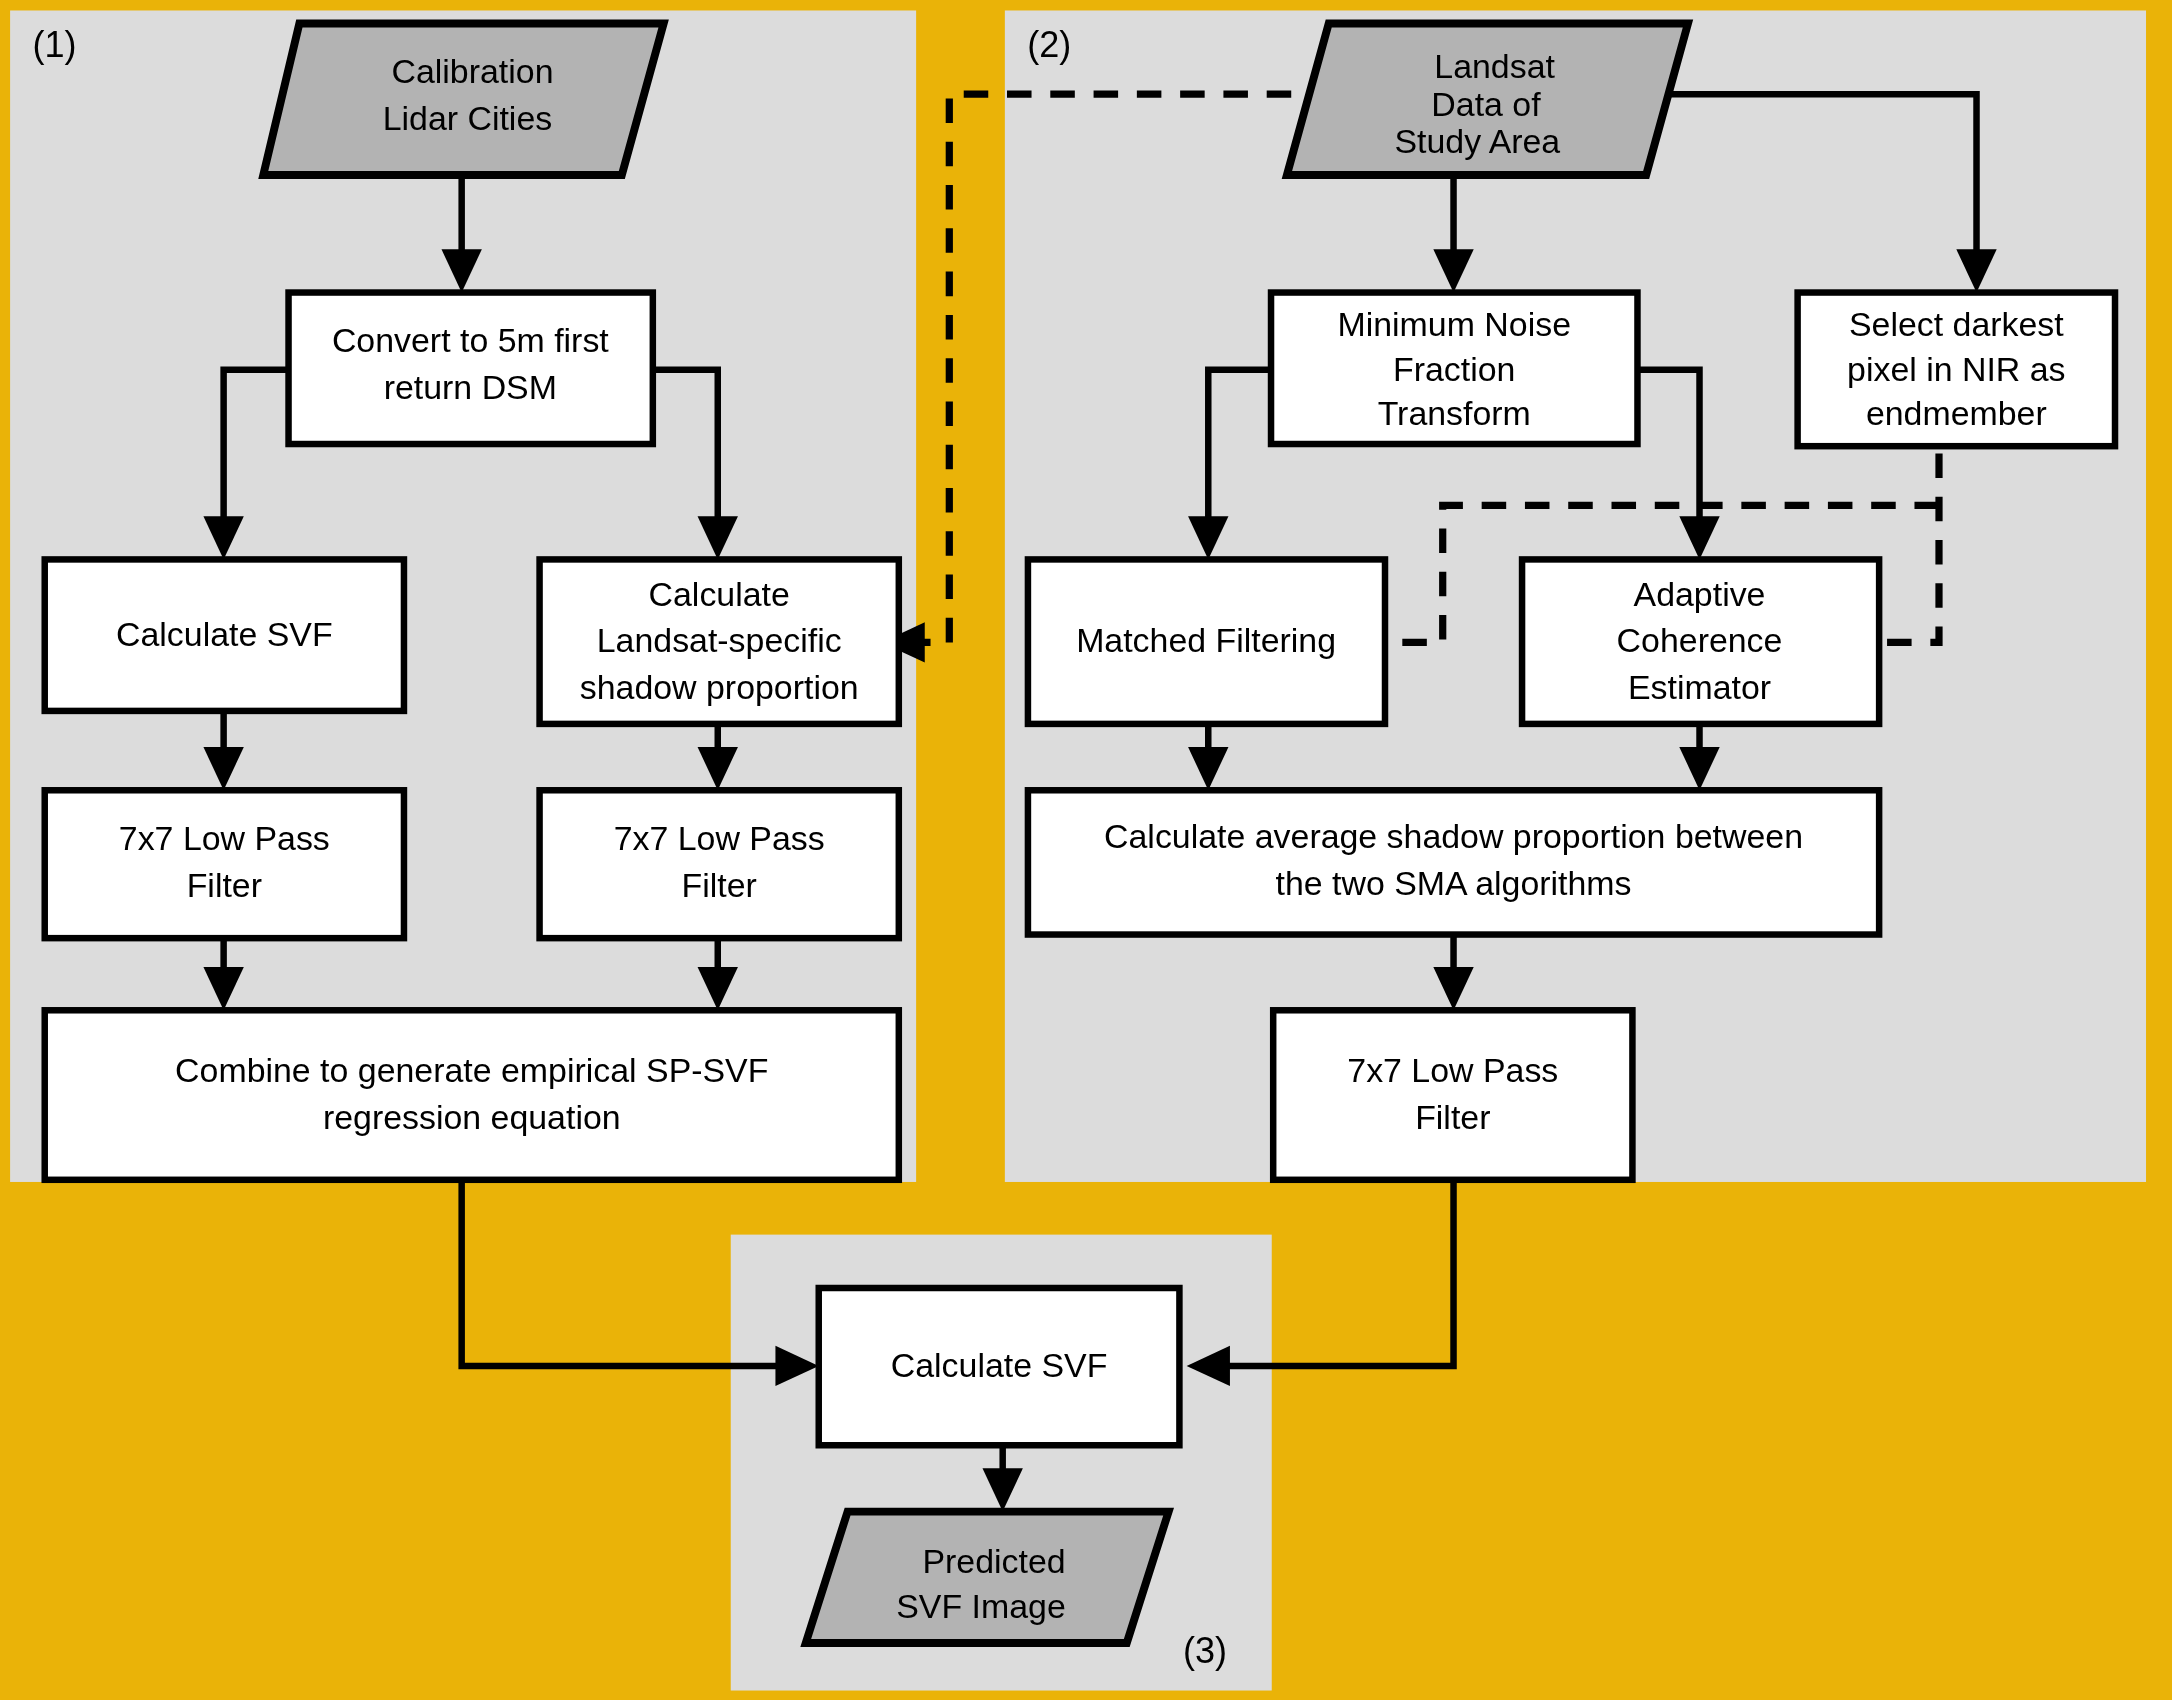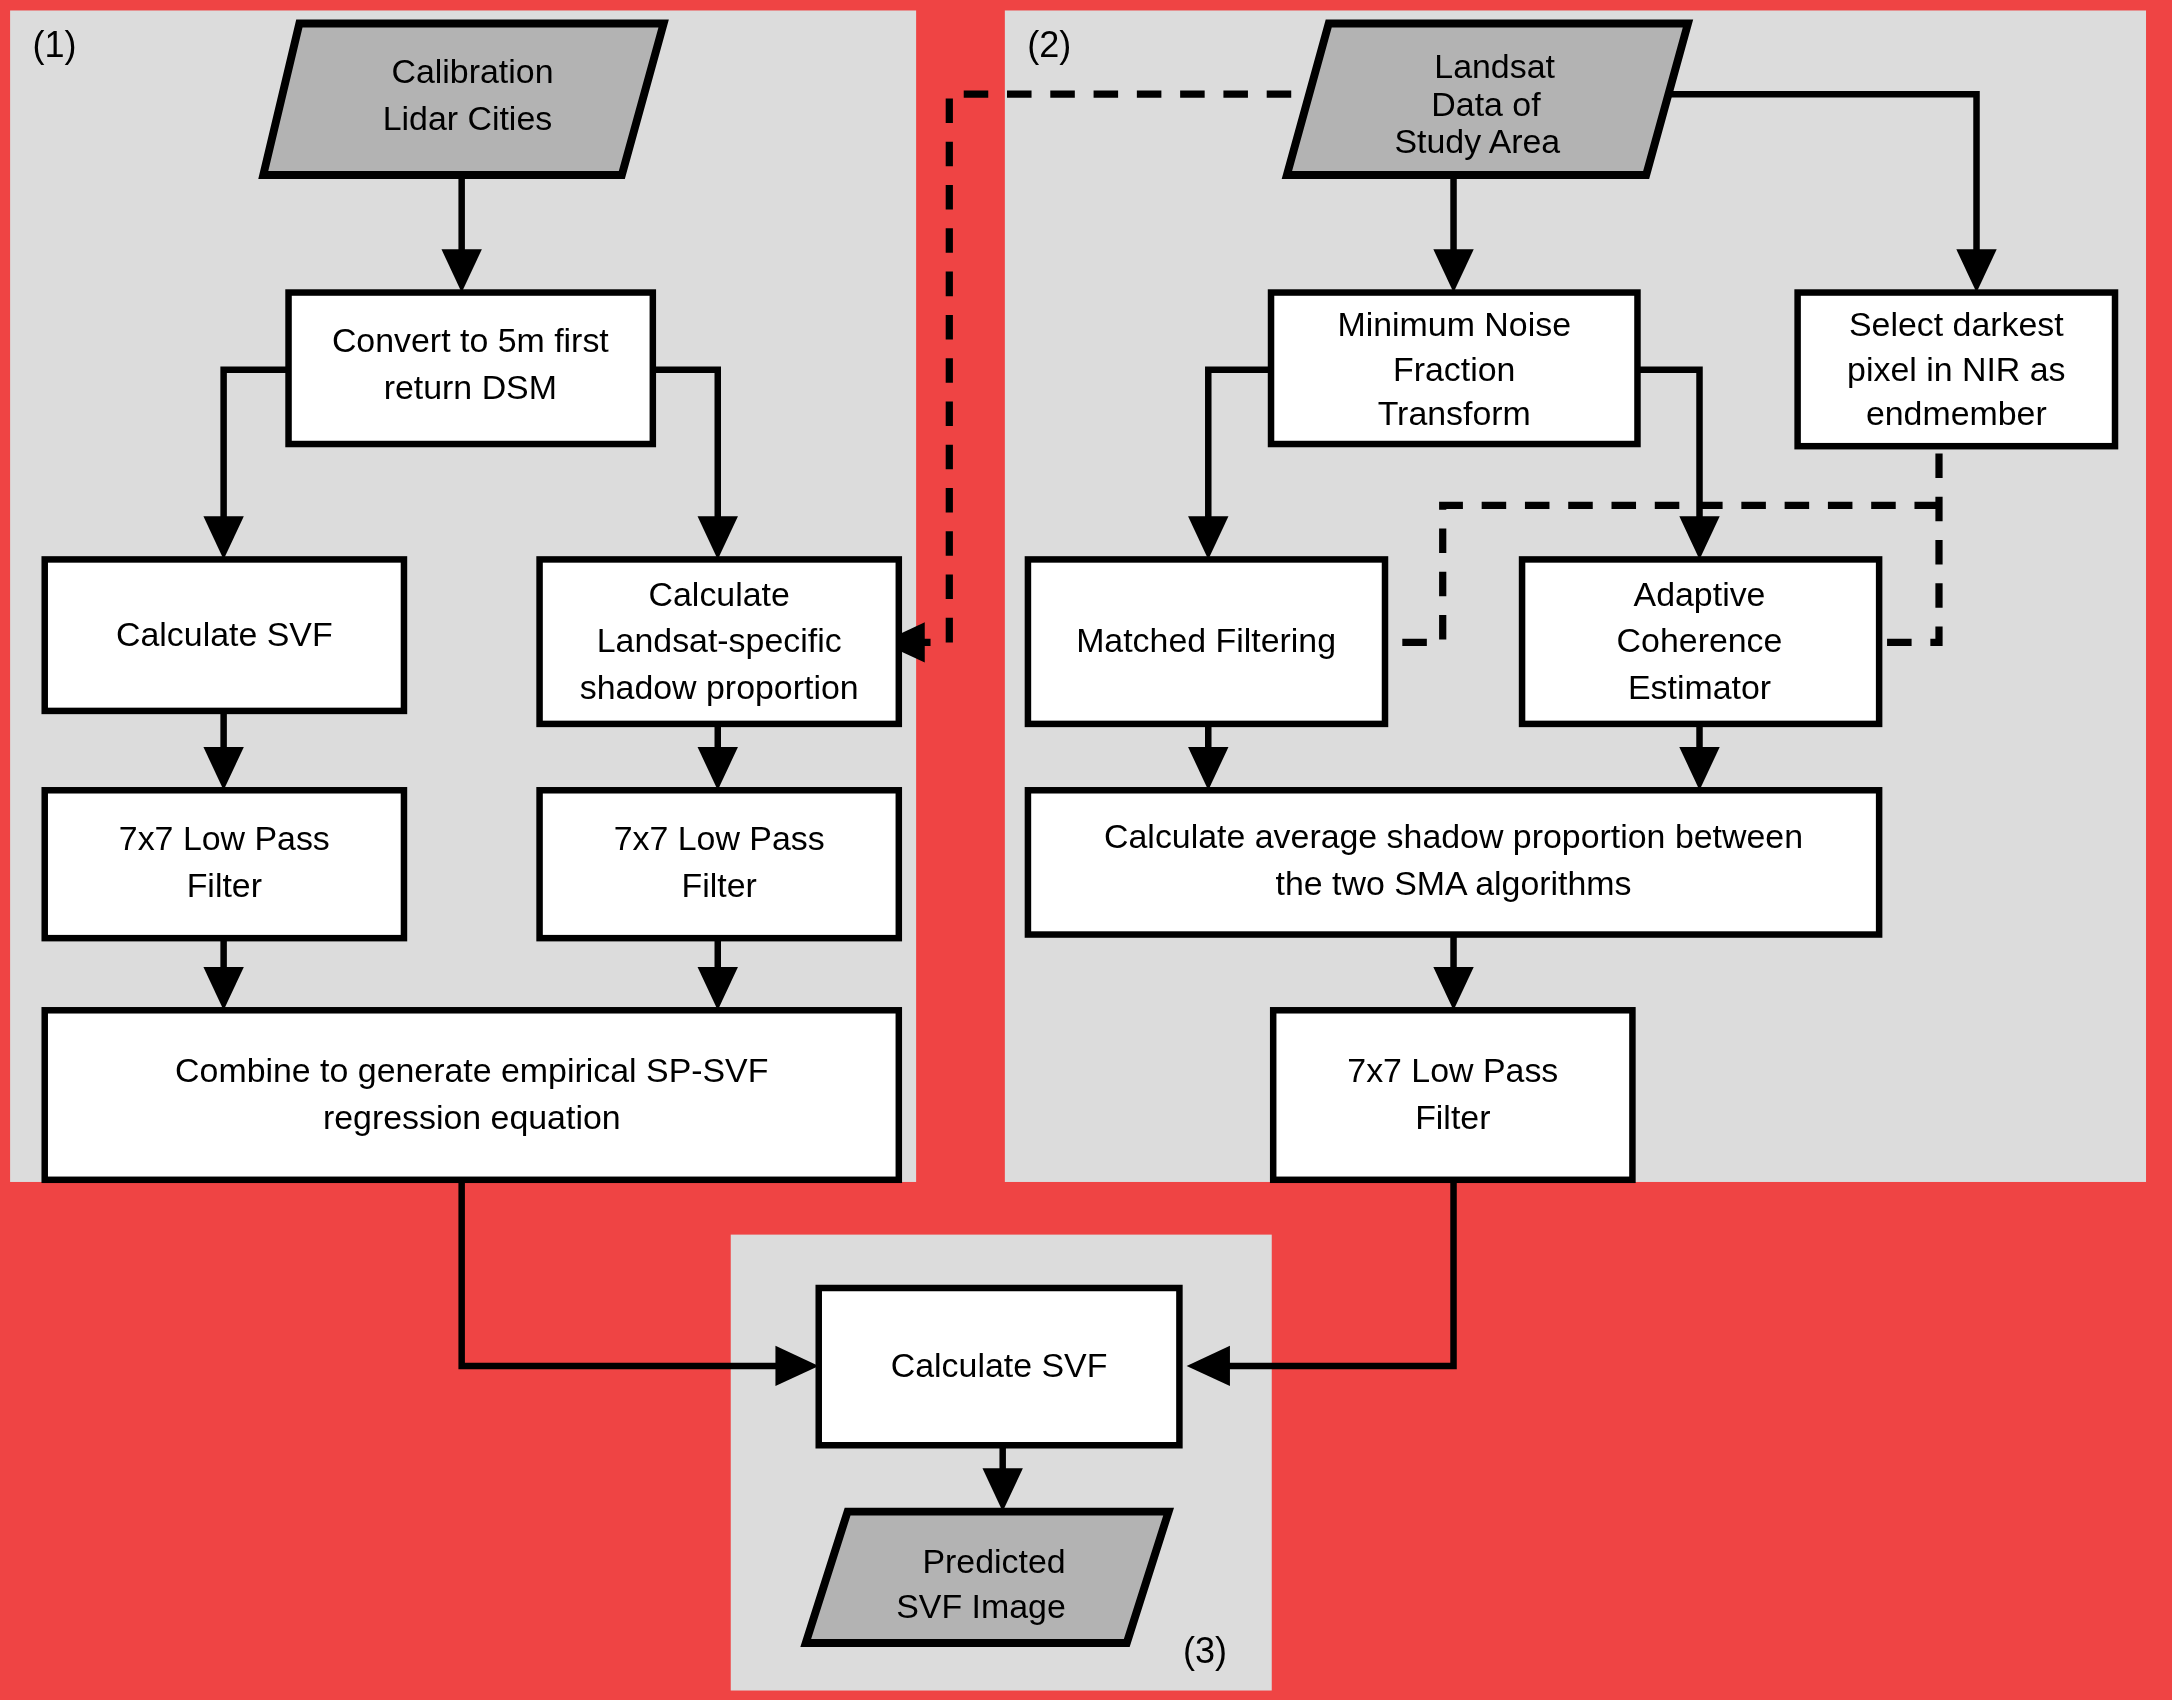--- a/index.html
+++ b/index.html
@@ -1,17 +1,17 @@
 <!DOCTYPE html>
 <html style="font-size:11.5px"><head>
 <meta charset="utf-8">
 <style>
   html,body{margin:0;padding:0;background:#ffffff;}
   body{font-family:"Liberation Sans", sans-serif;}
-  #stage{position:relative;width:2172px;height:1701px;background:#ef4444;overflow:hidden;}
+  #stage{position:relative;width:2172px;height:1701px;background:#eab308;overflow:hidden;}
   svg{display:block;}
   .panel{fill:#dcdcdc;}
   .boxfill{fill:#ffffff;stroke:#000000;stroke-width:9;}
   .paragram{fill:#b3b3b3;stroke:#000000;stroke-width:11;}
   .conn{stroke:#000000;stroke-width:9;fill:none;stroke-linecap:butt;stroke-linejoin:miter;}
   .conn-dash{stroke:#000000;stroke-width:10;fill:none;stroke-dasharray:34 26;stroke-linecap:butt;}
   .arrowhead{fill:#000000;}
   text{font-family:"Liberation Sans", sans-serif;fill:#000000;}
   .lbl-big{font-size:47px;}
   .panelnum{font-size:50px;}

